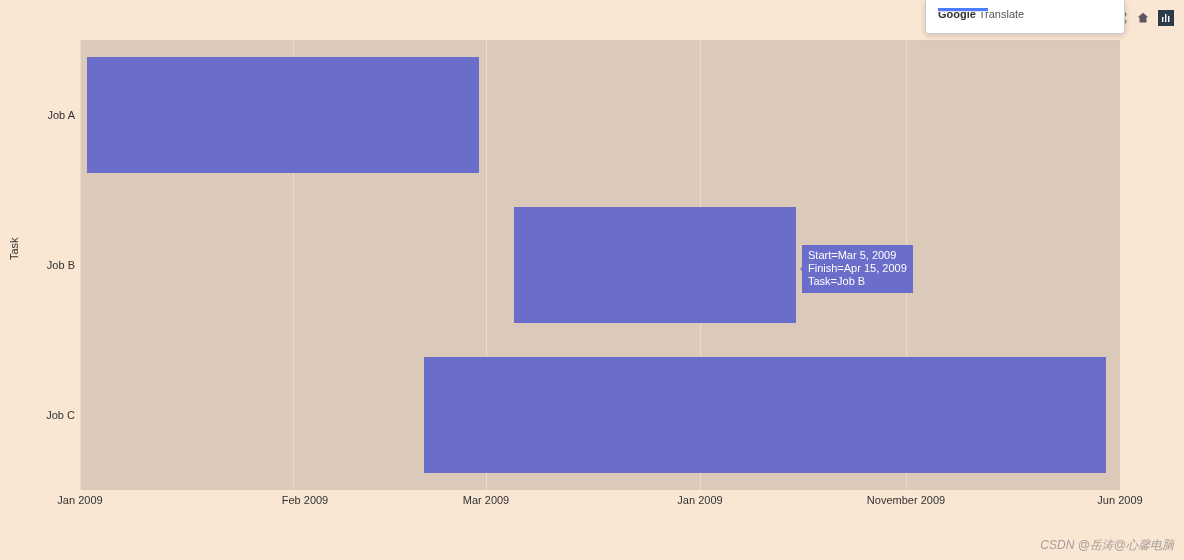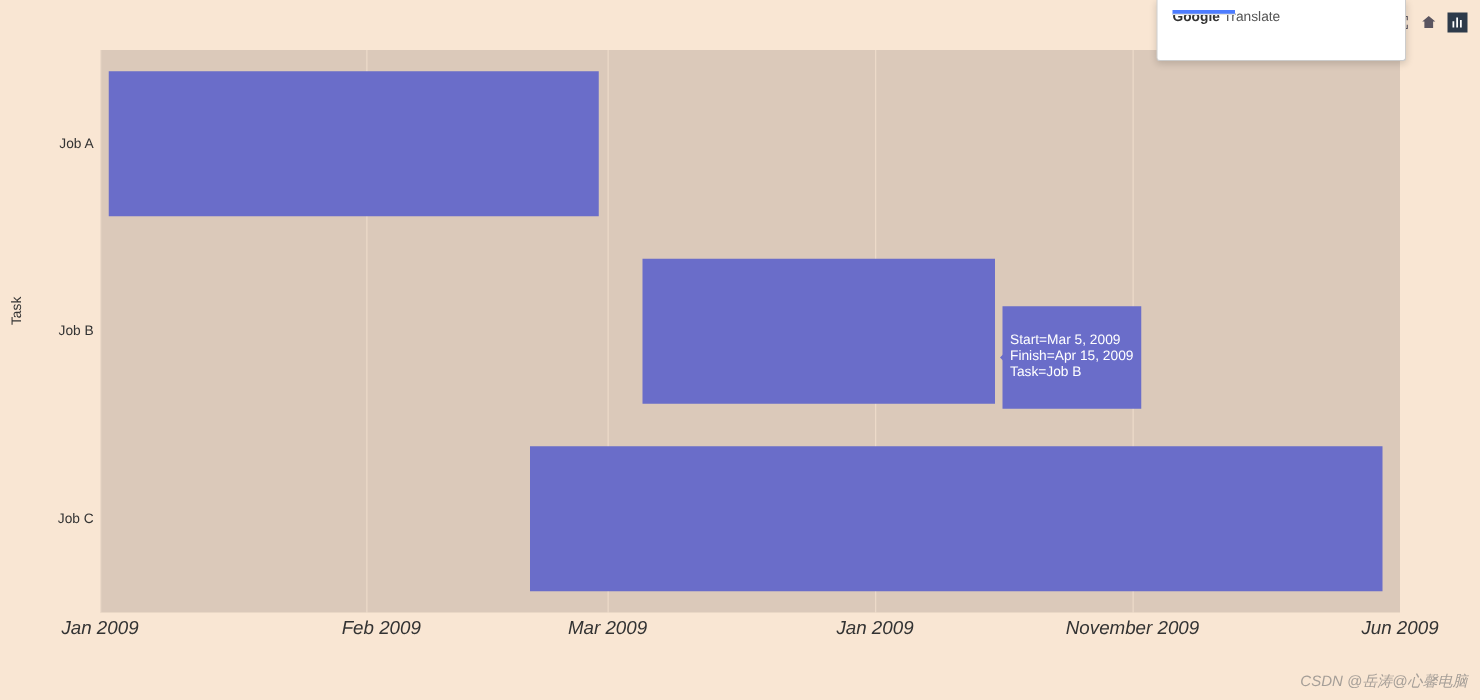--- a/index.html
+++ b/index.html
@@ -31,21 +31,21 @@
   .translate-popup {
     position: absolute;
     top: 0;
     left: 925px;
     width: 200px;
     background: #fff;
     border: 1px solid #ccc;
     border-top: none;
     border-radius: 0 0 3px 3px;
     box-shadow: 0 2px 6px rgba(0,0,0,0.15);
-    padding: 8px 12px 28px 12px;
+    padding: 8px 12px 13px 12px;
     font-size: 11px;
     color: #555;
   }
   .translate-popup .bar {
     height: 4px;
     width: 50px;
     background: #4d7cff;
     margin-bottom: 14px;
     border-bottom: 1px solid #e0e0e0;
   }
@@ -74,43 +74,42 @@
   }
   .ytick {
     position: absolute;
     font-size: 11px;
     color: #333;
     text-align: right;
     width: 50px;
   }
   .xtick {
     position: absolute;
-    font-size: 15px;
+    font-size: 11px;
     color: #333;
     transform: translateX(-50%);
-    font-style: italic;
   }
   .grid-v {
     position: absolute;
     top: 40px;
     width: 1px;
     height: 450px;
     background: #f9e6d3;
     opacity: 0.6;
   }
   .bar {
     position: absolute;
     background: #6a6dc9;
   }
   .tooltip {
     position: absolute;
     background: #6a6dc9;
     color: #fff;
     font-size: 11px;
-    padding: 21px 6px;
+    padding: 4px 6px;
     white-space: nowrap;
     line-height: 1.2;
   }
   .tooltip::before {
     content: '';
     position: absolute;
     left: -6px;
     top: 50%;
     transform: translateY(-50%);
     border: 4px solid transparent;

